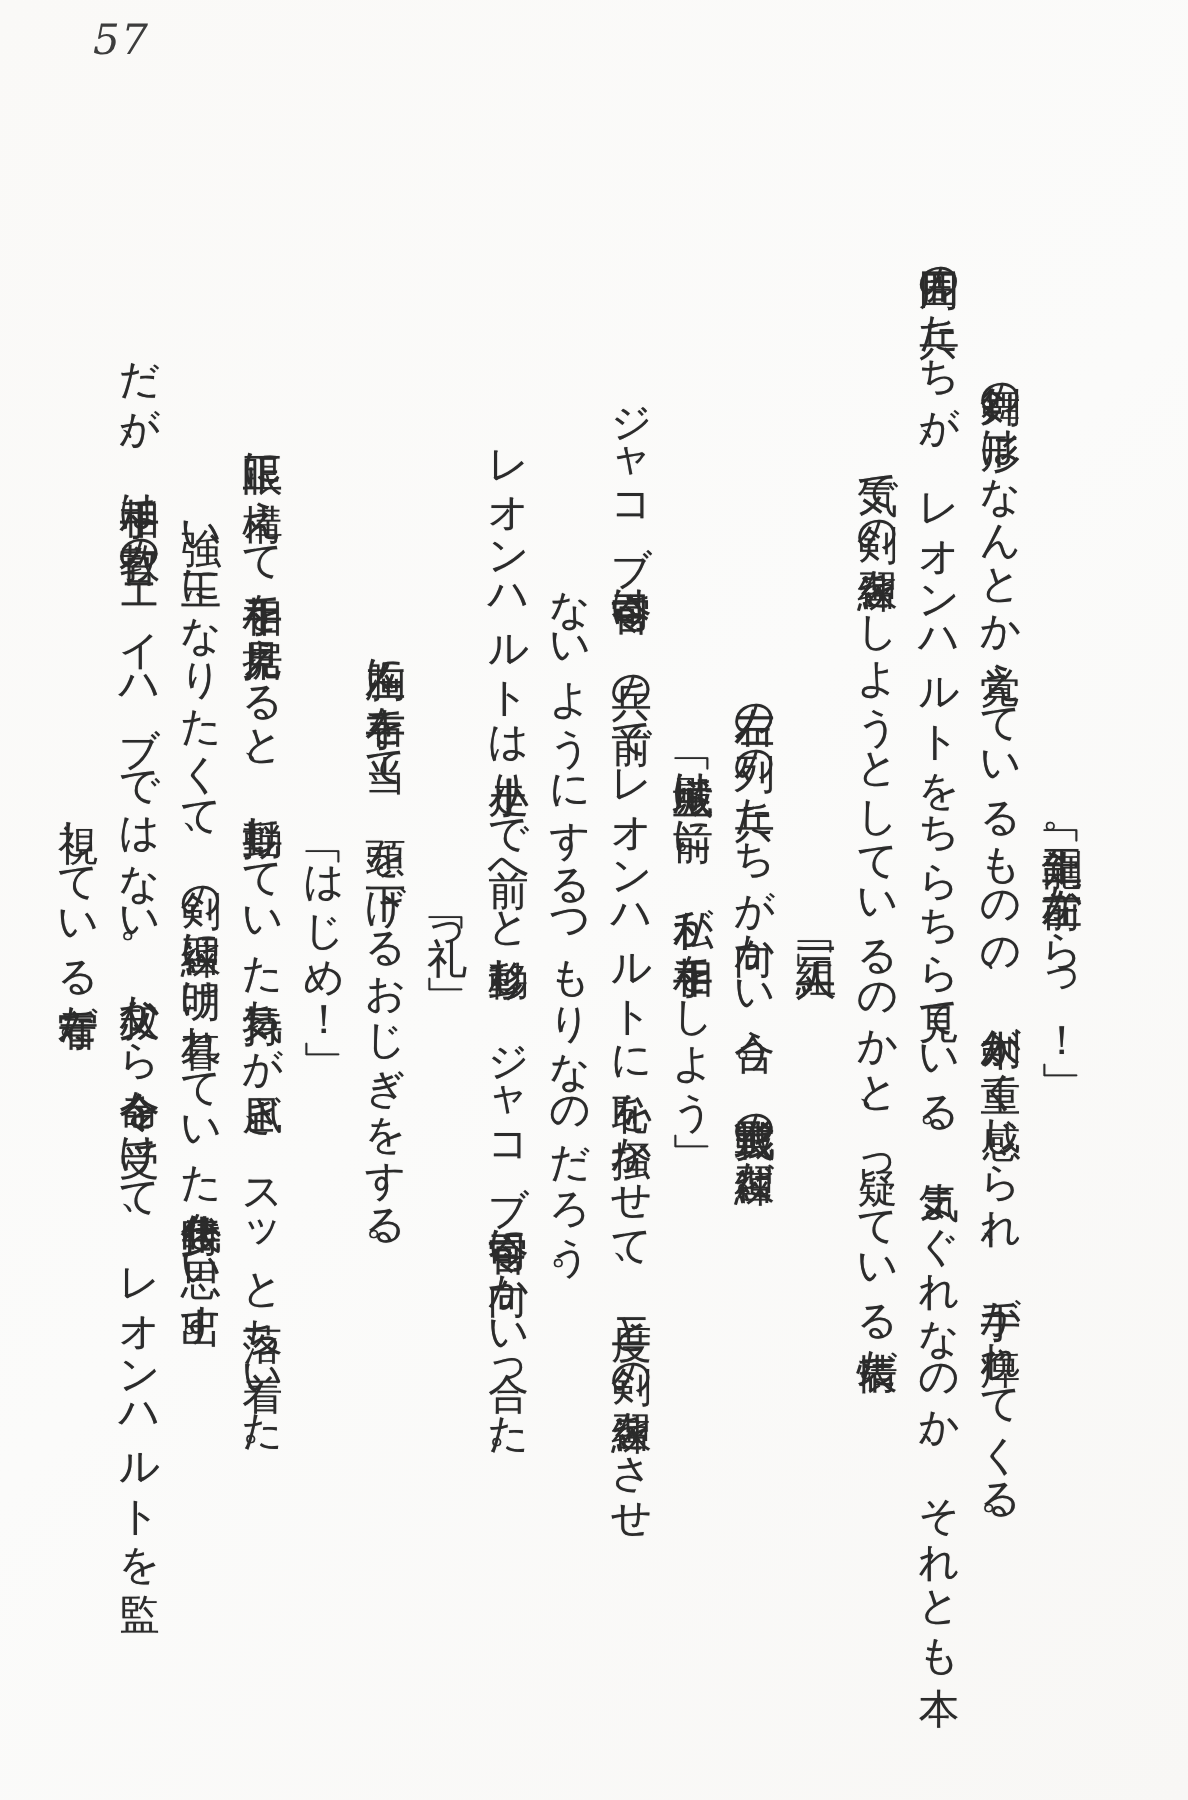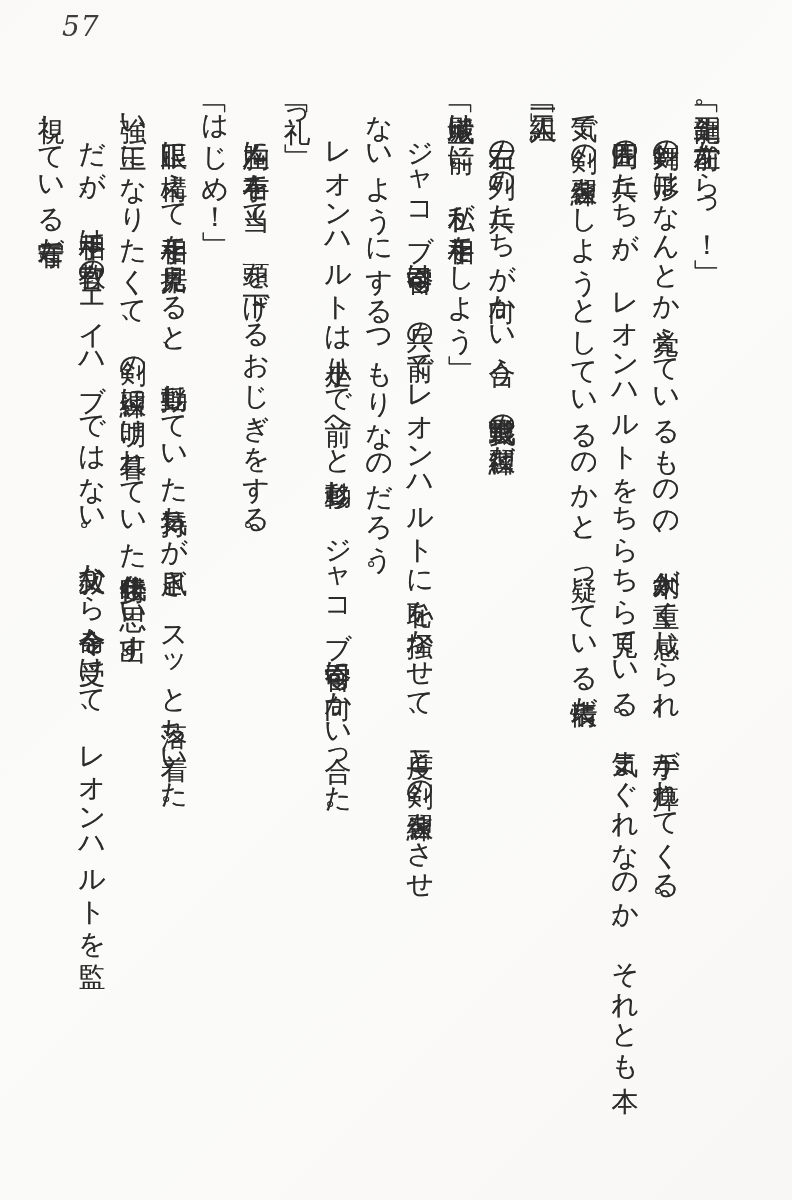--- a/index.html
+++ b/index.html
@@ -9,20 +9,21 @@
     height: 1200px;
     background: #f7f6f4;
   }
   .book-page {
     position: relative;
     width: 792px;
     height: 1200px;
     background: linear-gradient(135deg, #faf9f7 0%, #fbfbfa 50%, #f8f7f5 100%);
     overflow: hidden;
     font-family: "DejaVu Serif", "Liberation Serif", serif;
+    text-align: center;
   }
   .page-number {
     position: absolute;
     top: 10px;
     left: 62px;
     font-size: 28px;
     font-style: italic;
     color: #3d3d3d;
     letter-spacing: 1px;
   }

